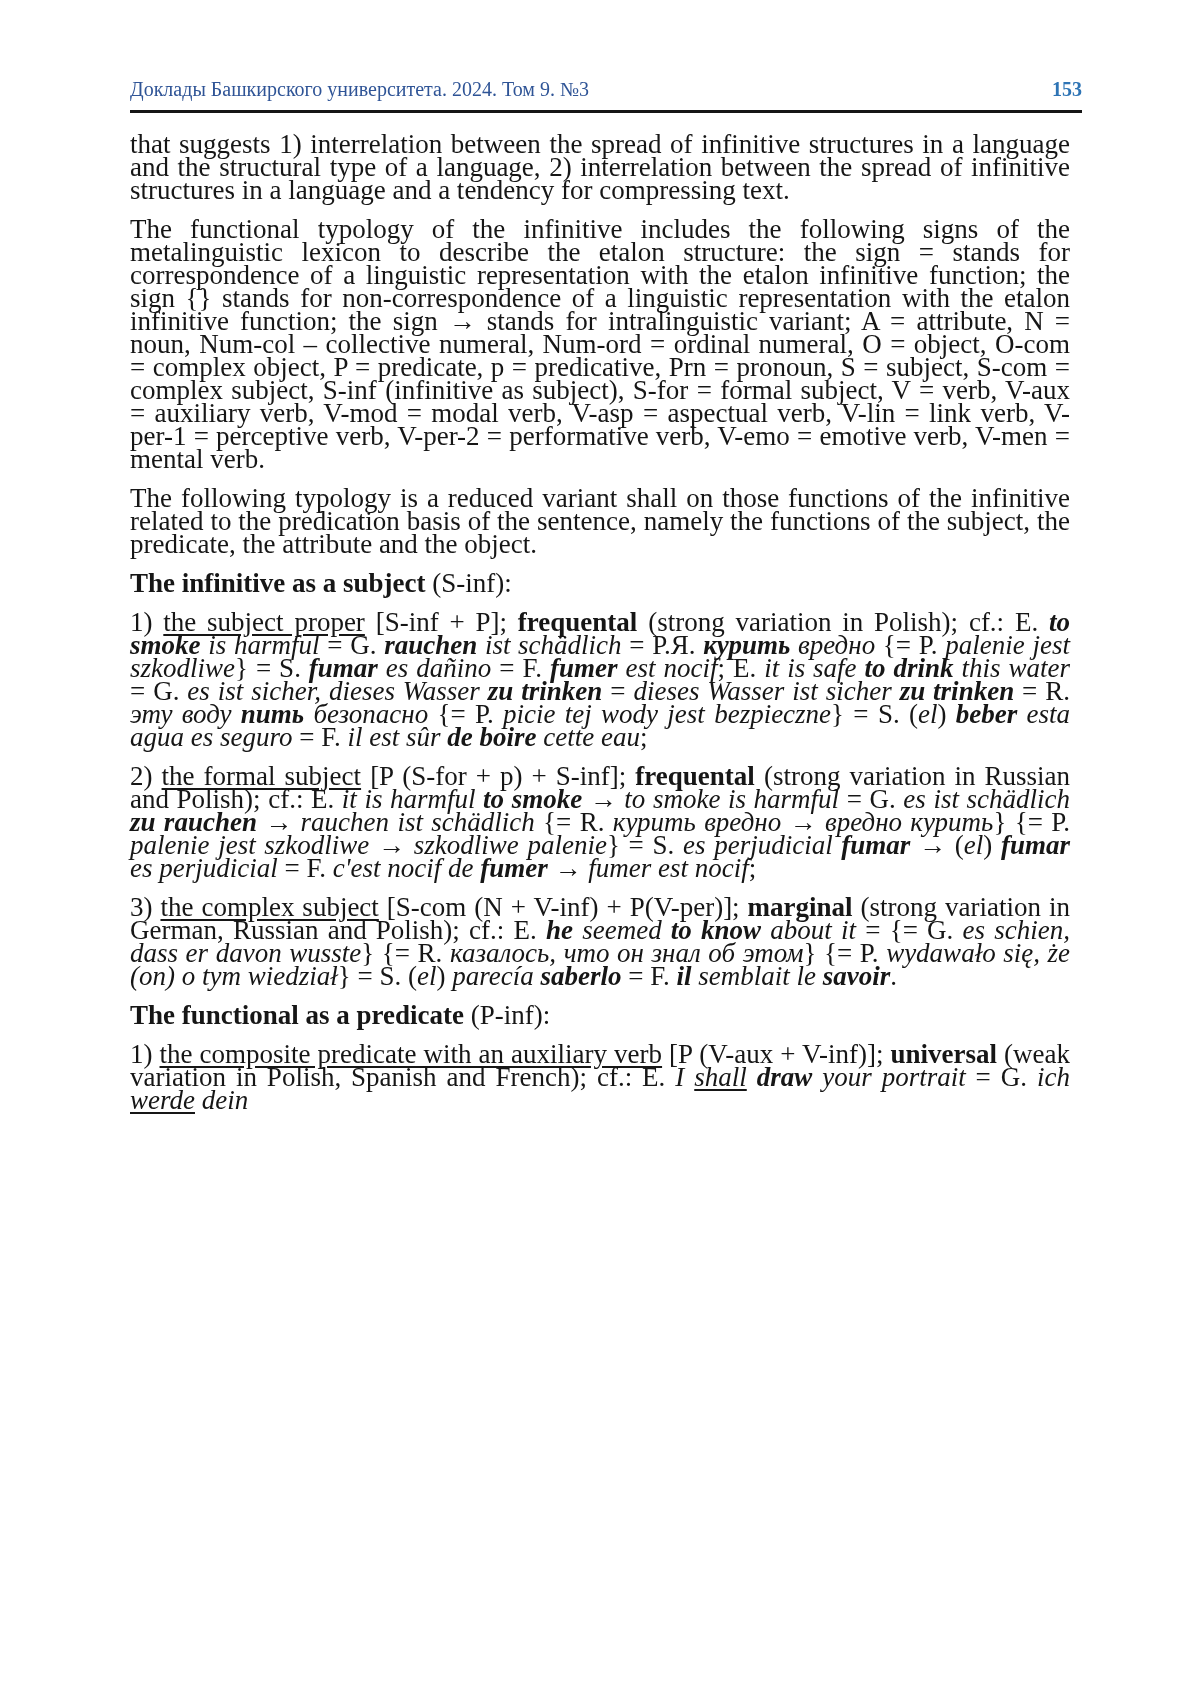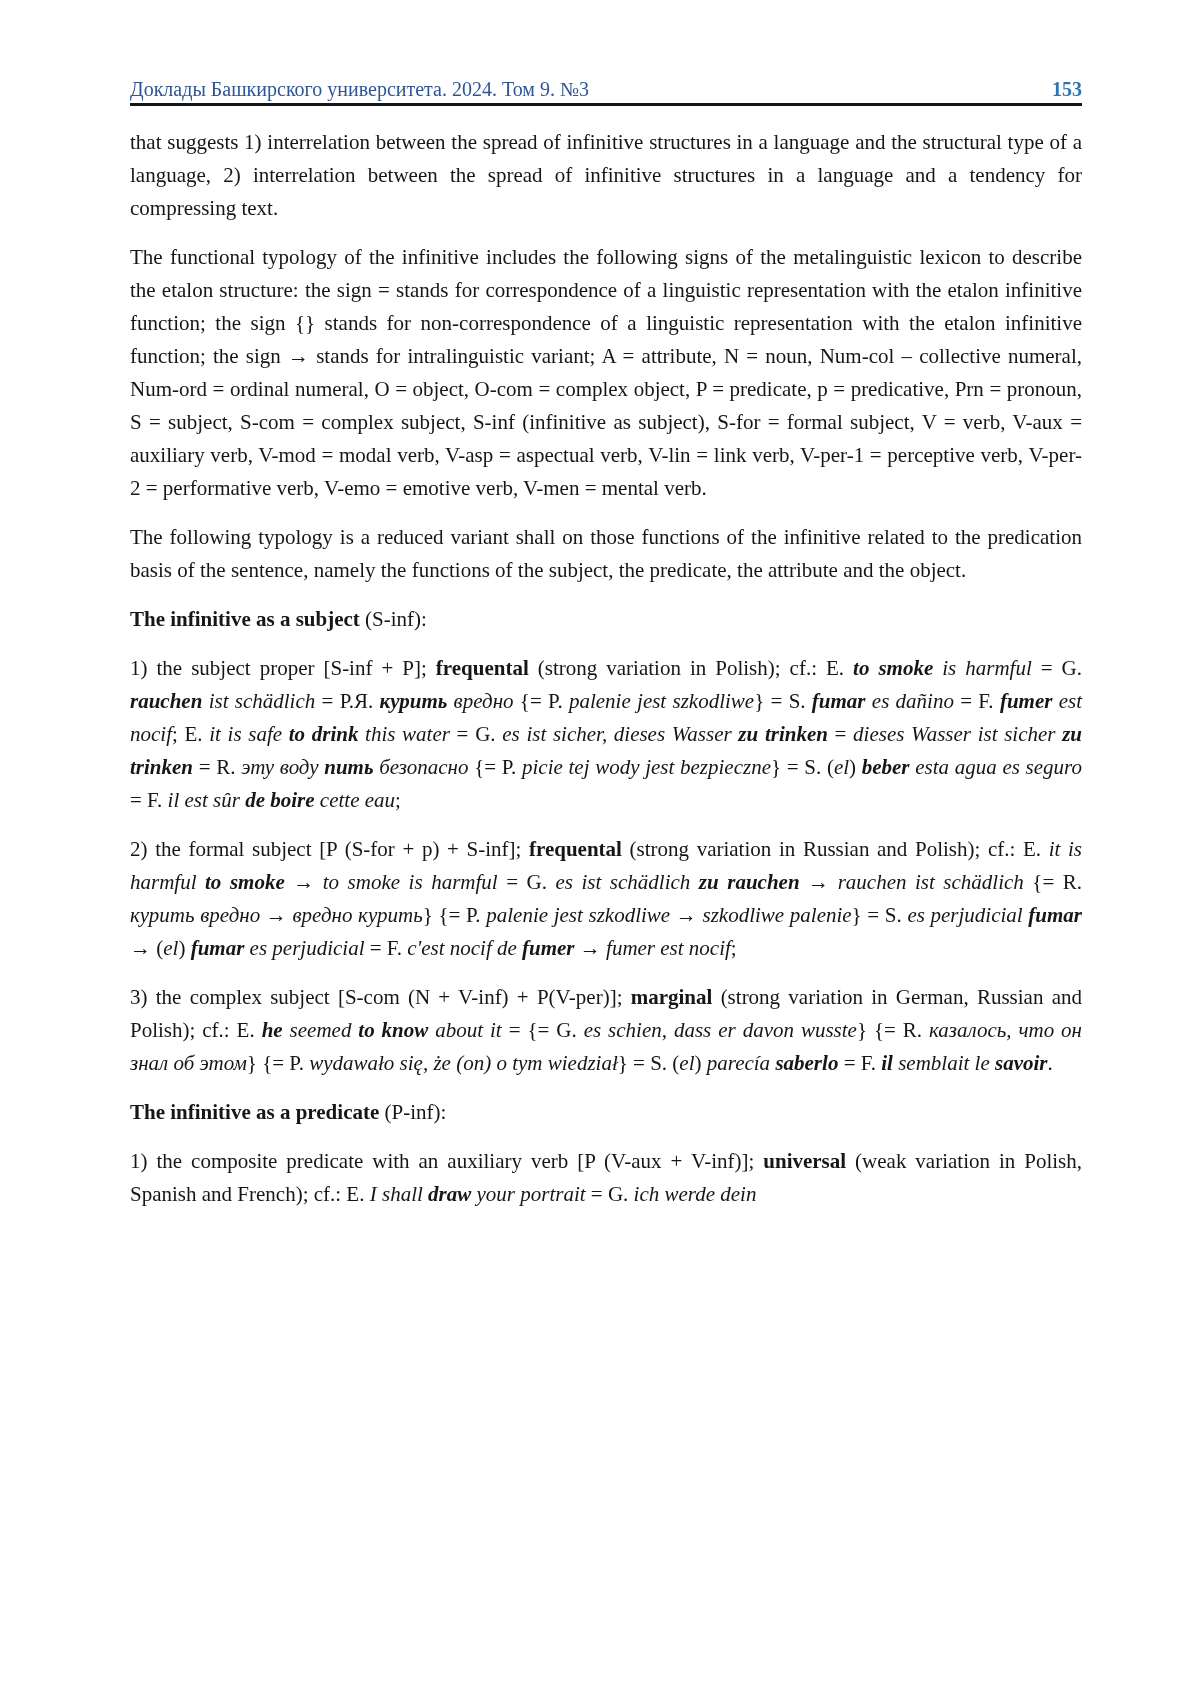--- a/index.html
+++ b/index.html
@@ -22,54 +22,54 @@
     position:absolute;
     left:130px;
     top:78px;
     width:952px;
   }
   .page-header{
     display:flex;
     justify-content:space-between;
     align-items:baseline;
     font-size:20px;
-    padding-bottom:2px;
+    padding-bottom:9px;
     border-bottom:3px solid var(--rule);
   }
   .journal-title{color:var(--header-blue);}
   .page-number{color:var(--pagenum-blue);font-weight:bold;}
   .body-text{margin-top:20px;}
   .para{
-    font-size:21px;
-    line-height:33px;
+    font-size:27px;
+    line-height:23px;
     text-align:justify;
-    margin:0 0 16px 0;
+    margin:0 12px 16px 0;
   }
   .heading{margin-top:2px;}
   .st-b{font-weight:bold;font-family:Liberation Serif, serif;}
   .st-i{font-style:italic;}
-  .st-u{text-underline-offset:3px;}
+  .st-u{text-decoration:underline;text-underline-offset:3px;}
 </style>
 </head>
 <body>
 
 <div class="page">
   <div class="content">
 
     <div class="page-header">
       <span class="journal-title">Доклады Башкирского университета. 2024. Том 9. №3</span>
       <span class="page-number">153</span>
     </div>
 
     <div class="body-text">
       <p class="para"><span>that suggests 1) interrelation between the spread of infinitive structures in a language and the structural type of a language, 2) interrelation between the spread of infinitive structures in a language and a tendency for compressing text.</span></p>
       <p class="para"><span>The functional typology of the infinitive includes the following signs of the metalinguistic lexicon to describe the etalon structure: the sign = stands for correspondence of a linguistic representation with the etalon infinitive function; the sign {} stands for non-correspondence of a linguistic representation with the etalon infinitive function; the sign → stands for intralinguistic variant; A = attribute, N = noun, Num-col – collective numeral, Num-ord = ordinal numeral, O = object, O-com = complex object, P = predicate, p = predicative, Prn = pronoun, S = subject, S-com = complex subject, S-inf (infinitive as subject), S-for = formal subject, V = verb, V-aux = auxiliary verb, V-mod = modal verb, V-asp = aspectual verb, V-lin = link verb, V-per-1 = perceptive verb, V-per-2 = performative verb, V-emo = emotive verb, V-men = mental verb.</span></p>
       <p class="para"><span>The following typology is a reduced variant shall on those functions of the infinitive related to the predication basis of the sentence, namely the functions of the subject, the predicate, the attribute and the object.</span></p>
       <p class="para heading"><span class="st-b">The infinitive as a subject</span><span> (S-inf):</span></p>
       <p class="para"><span>1) </span><span class="st-u">the subject proper</span><span> [S-inf + P]; </span><span class="st-b">frequental</span><span> (strong variation in Polish); cf.: E. </span><span class="st-b st-i">to smoke</span><span class="st-i"> is harmful</span><span> = G. </span><span class="st-b st-i">rauchen</span><span class="st-i"> ist schädlich</span><span> = Р.Я. </span><span class="st-b st-i">курить</span><span class="st-i"> вредно</span><span> {= P. </span><span class="st-i">palenie jest szkodliwe</span><span>} = S. </span><span class="st-b st-i">fumar</span><span class="st-i"> es dañino</span><span> = F. </span><span class="st-b st-i">fumer</span><span class="st-i"> est nocif</span><span>; E. </span><span class="st-i">it is safe </span><span class="st-b st-i">to drink</span><span class="st-i"> this water</span><span> = G. </span><span class="st-i">es ist sicher, dieses Wasser </span><span class="st-b st-i">zu trinken</span><span> = </span><span class="st-i">dieses Wasser ist sicher </span><span class="st-b st-i">zu trinken</span><span> = R. </span><span class="st-i">эту воду </span><span class="st-b st-i">пить</span><span class="st-i"> безопасно</span><span> {= P. </span><span class="st-i">picie tej wody jest bezpieczne</span><span>} = S. (</span><span class="st-i">el</span><span>) </span><span class="st-b st-i">beber</span><span class="st-i"> esta agua es seguro</span><span> = F. </span><span class="st-i">il est sûr </span><span class="st-b st-i">de boire</span><span class="st-i"> cette eau</span><span>;</span></p>
       <p class="para"><span>2) </span><span class="st-u">the formal subject</span><span> [P (S-for + p) + S-inf]; </span><span class="st-b">frequental</span><span> (strong variation in Russian and Polish); cf.: E. </span><span class="st-i">it is harmful </span><span class="st-b st-i">to smoke</span><span> → </span><span class="st-i">to smoke is harmful</span><span> = G. </span><span class="st-i">es ist schädlich </span><span class="st-b st-i">zu rauchen</span><span> → </span><span class="st-i">rauchen ist schädlich</span><span> {= R. </span><span class="st-i">курить вредно</span><span> → </span><span class="st-i">вредно курить</span><span>} {= P. </span><span class="st-i">palenie jest szkodliwe</span><span> → </span><span class="st-i">szkodliwe palenie</span><span>} = S. </span><span class="st-i">es perjudicial </span><span class="st-b st-i">fumar</span><span> → (</span><span class="st-i">el</span><span>) </span><span class="st-b st-i">fumar</span><span class="st-i"> es perjudicial</span><span> = F. </span><span class="st-i">c'est nocif de </span><span class="st-b st-i">fumer</span><span> → </span><span class="st-i">fumer est nocif</span><span>;</span></p>
       <p class="para"><span>3) </span><span class="st-u">the complex subject</span><span> [S-com (N + V-inf) + P(V-per)]; </span><span class="st-b">marginal</span><span> (strong variation in German, Russian and Polish); cf.: E. </span><span class="st-b st-i">he</span><span class="st-i"> seemed </span><span class="st-b st-i">to know</span><span class="st-i"> about it</span><span> = {= G. </span><span class="st-i">es schien, dass er davon wusste</span><span>} {= R. </span><span class="st-i">казалось, что он знал об этом</span><span>} {= P. </span><span class="st-i">wydawało się, że (on) o tym wiedział</span><span>} = S. (</span><span class="st-i">el</span><span>) </span><span class="st-i">parecía </span><span class="st-b st-i">saberlo</span><span> = F. </span><span class="st-b st-i">il</span><span class="st-i"> semblait le </span><span class="st-b st-i">savoir</span><span>.</span></p>
-      <p class="para heading"><span class="st-b">The infinitive as a predicate</span><span> (P-inf):</span></p>
+      <p class="para heading"><span class="st-b">The functional as a predicate</span><span> (P-inf):</span></p>
       <p class="para"><span>1) </span><span class="st-u">the composite predicate with an auxiliary verb</span><span> [P (V-aux + V-inf)]; </span><span class="st-b">universal</span><span> (weak variation in Polish, Spanish and French); cf.: E. </span><span class="st-i">I </span><span class="st-i st-u">shall</span><span class="st-i"> </span><span class="st-b st-i">draw</span><span class="st-i"> your portrait</span><span> = G. </span><span class="st-i">ich </span><span class="st-i st-u">werde</span><span class="st-i"> dein</span></p>
     </div>
 
   </div>
 </div>
 
 </body></html>

